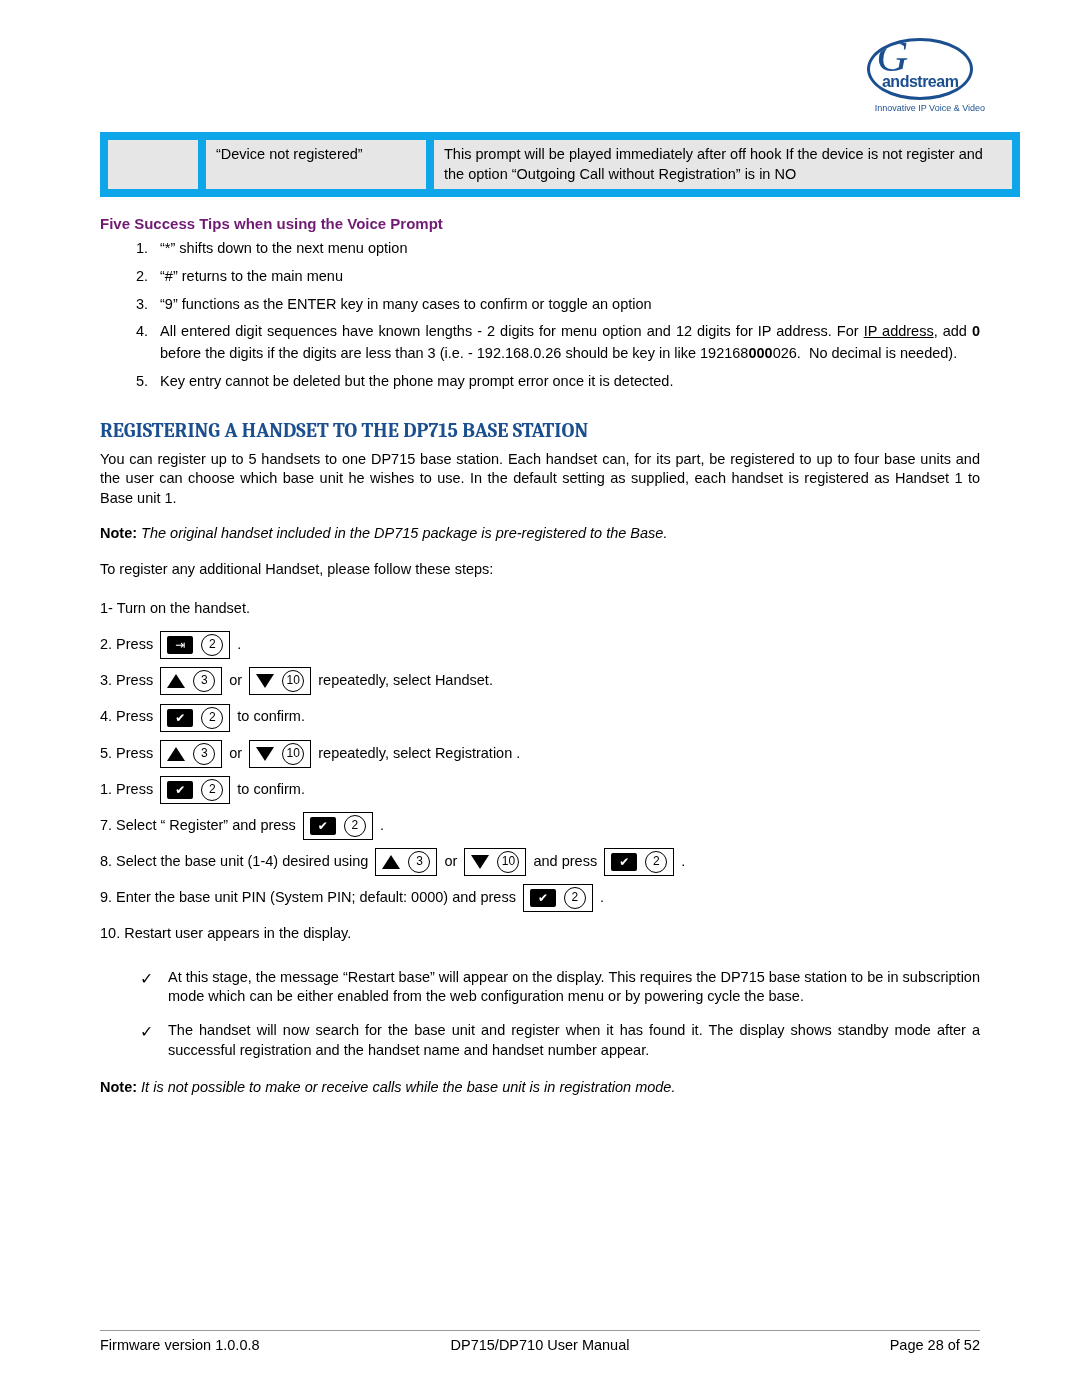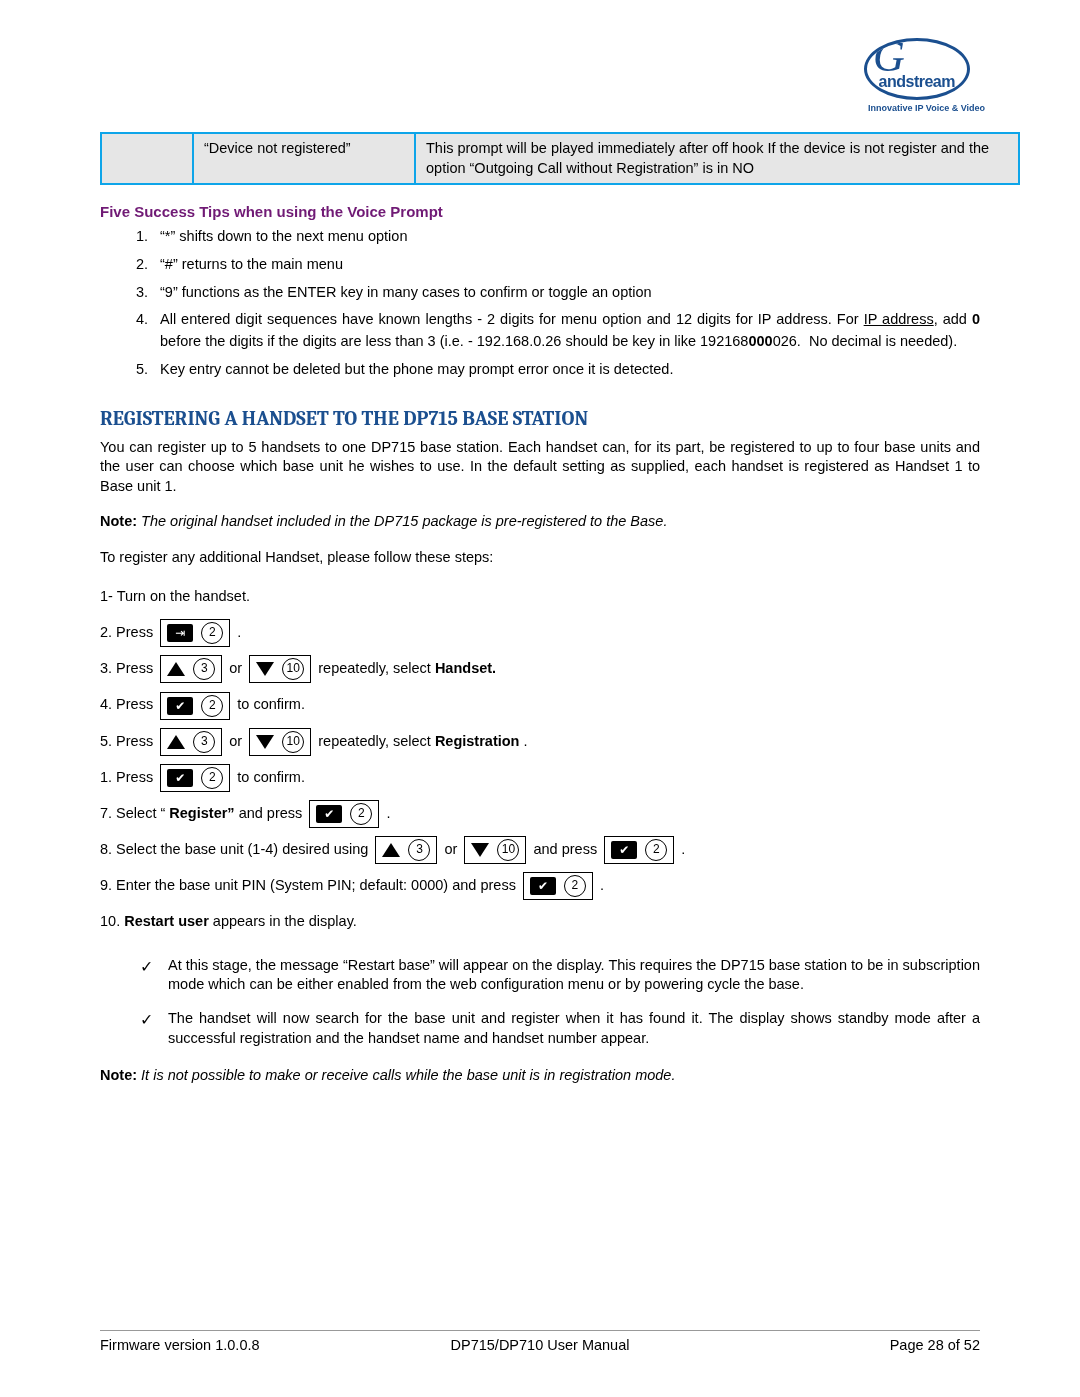--- a/index.html
+++ b/index.html
@@ -51,31 +51,31 @@
     bottom: 6px;
     font-family: Arial, sans-serif;
     font-size: 16px;
     font-weight: bold;
     color: #1b4f8f;
     letter-spacing: -0.5px;
   }
   .logo-tagline {
     font-size: 9px;
     color: #1b4f8f;
-    font-weight: bold;
+    font-weight: normal;
     padding-left: 19px;
   }
   table.prompt-table {
     border-collapse: collapse;
     width: 920px;
     margin: 6px 0 18px 40px;
   }
   table.prompt-table td {
     background: #e6e6e6;
-    border: 2px solid #0ea5e9;
+    border: 8px solid #0ea5e9;
     padding: 5px 10px 5px 10px;
     vertical-align: top;
     font-size: 14.5px;
     line-height: 1.35;
   }
   td.c0 { width: 70px; }
   td.c1 { width: 200px; }
   td.c2 { }
   .subhead-blue {
     color: #701a75;
@@ -104,21 +104,21 @@
     line-height: 1.35;
   }
   .body-text.left { text-align: left; }
   .steps {
     margin: 0 40px 20px 40px;
   }
   .step-line {
     margin: 8px 0;
     line-height: 1.9;
   }
-  .step-line b { font-weight: bold; }
+  .step-line b { font-weight: normal; }
   .keybox {
     display: inline-block;
     vertical-align: middle;
     border: 1px solid #000;
     padding: 2px 6px 2px 6px;
     margin: 0 3px;
     white-space: nowrap;
     line-height: 1.2;
   }
   .icon-blk {

